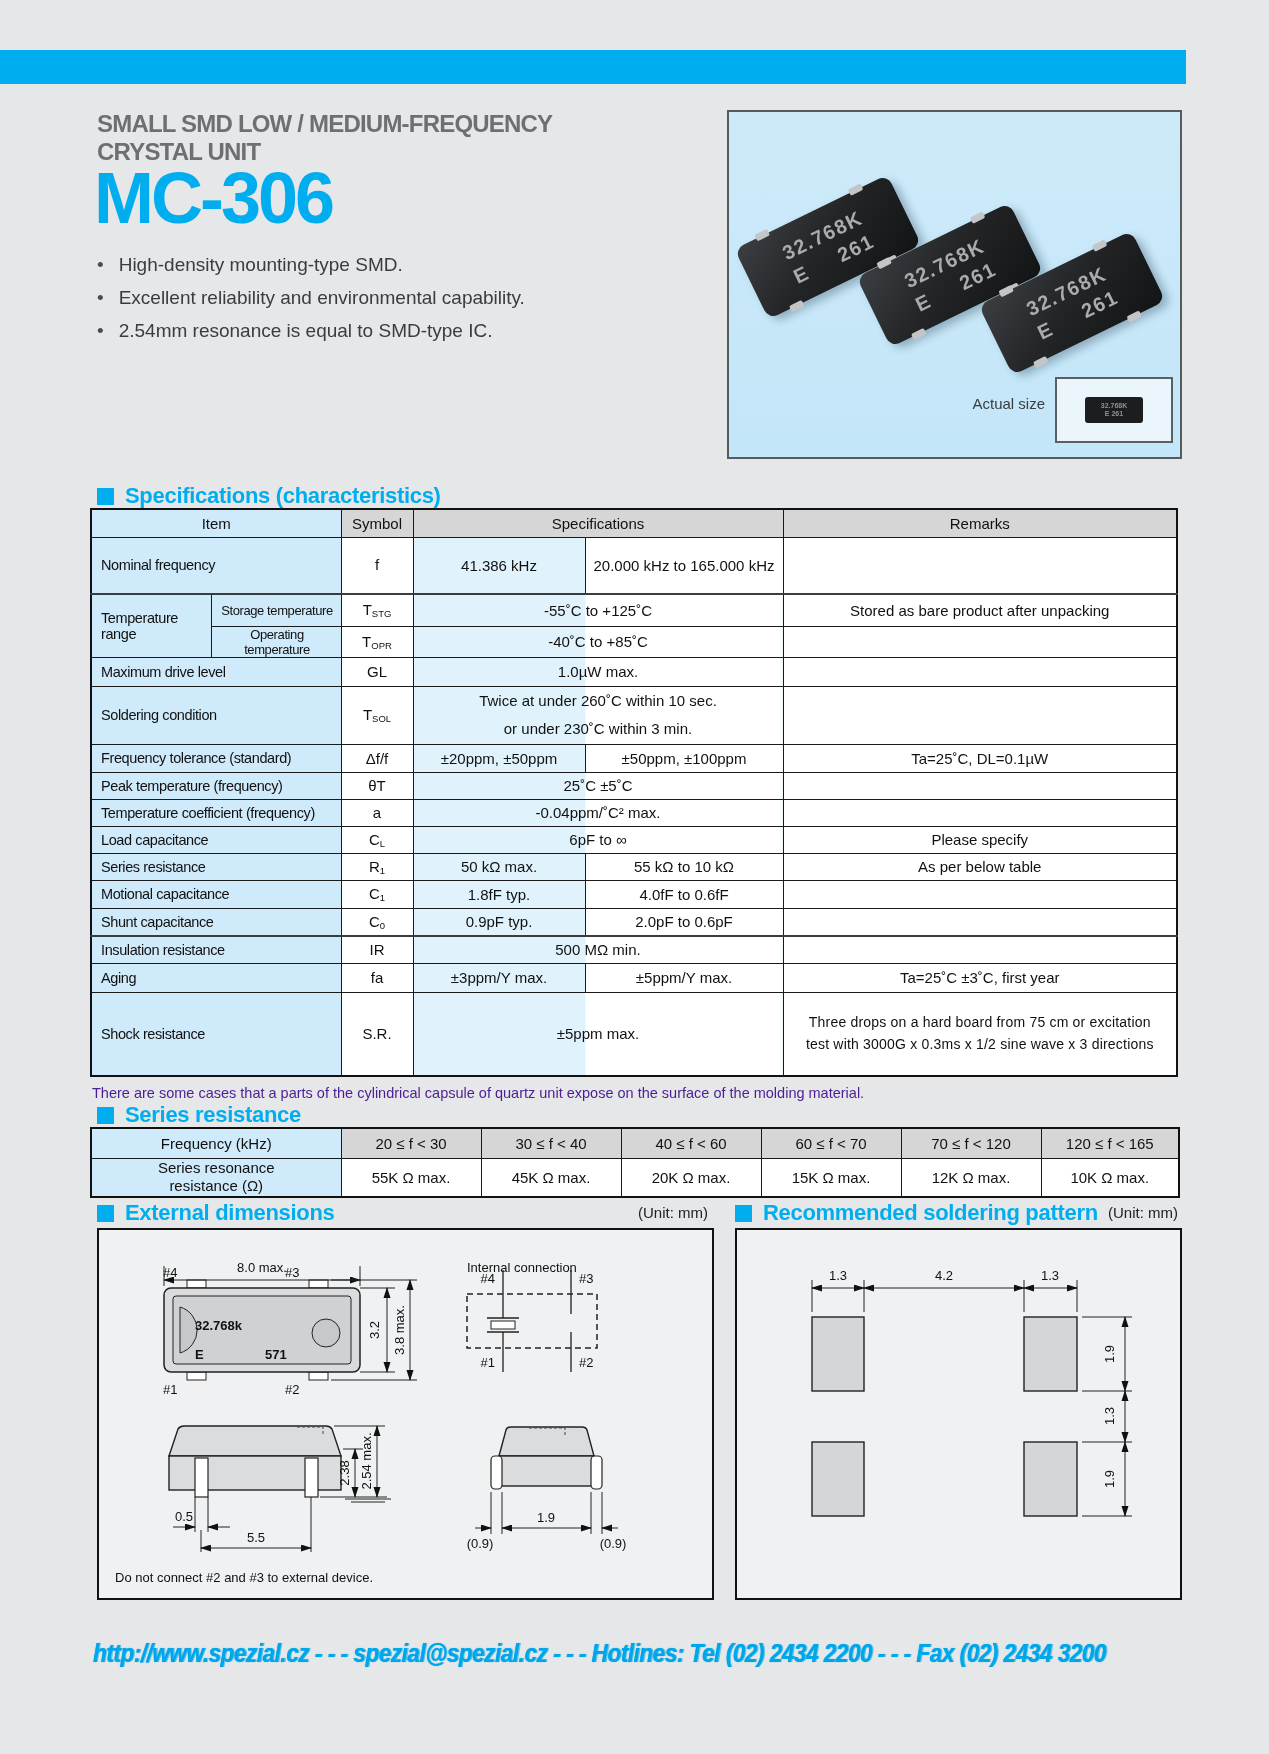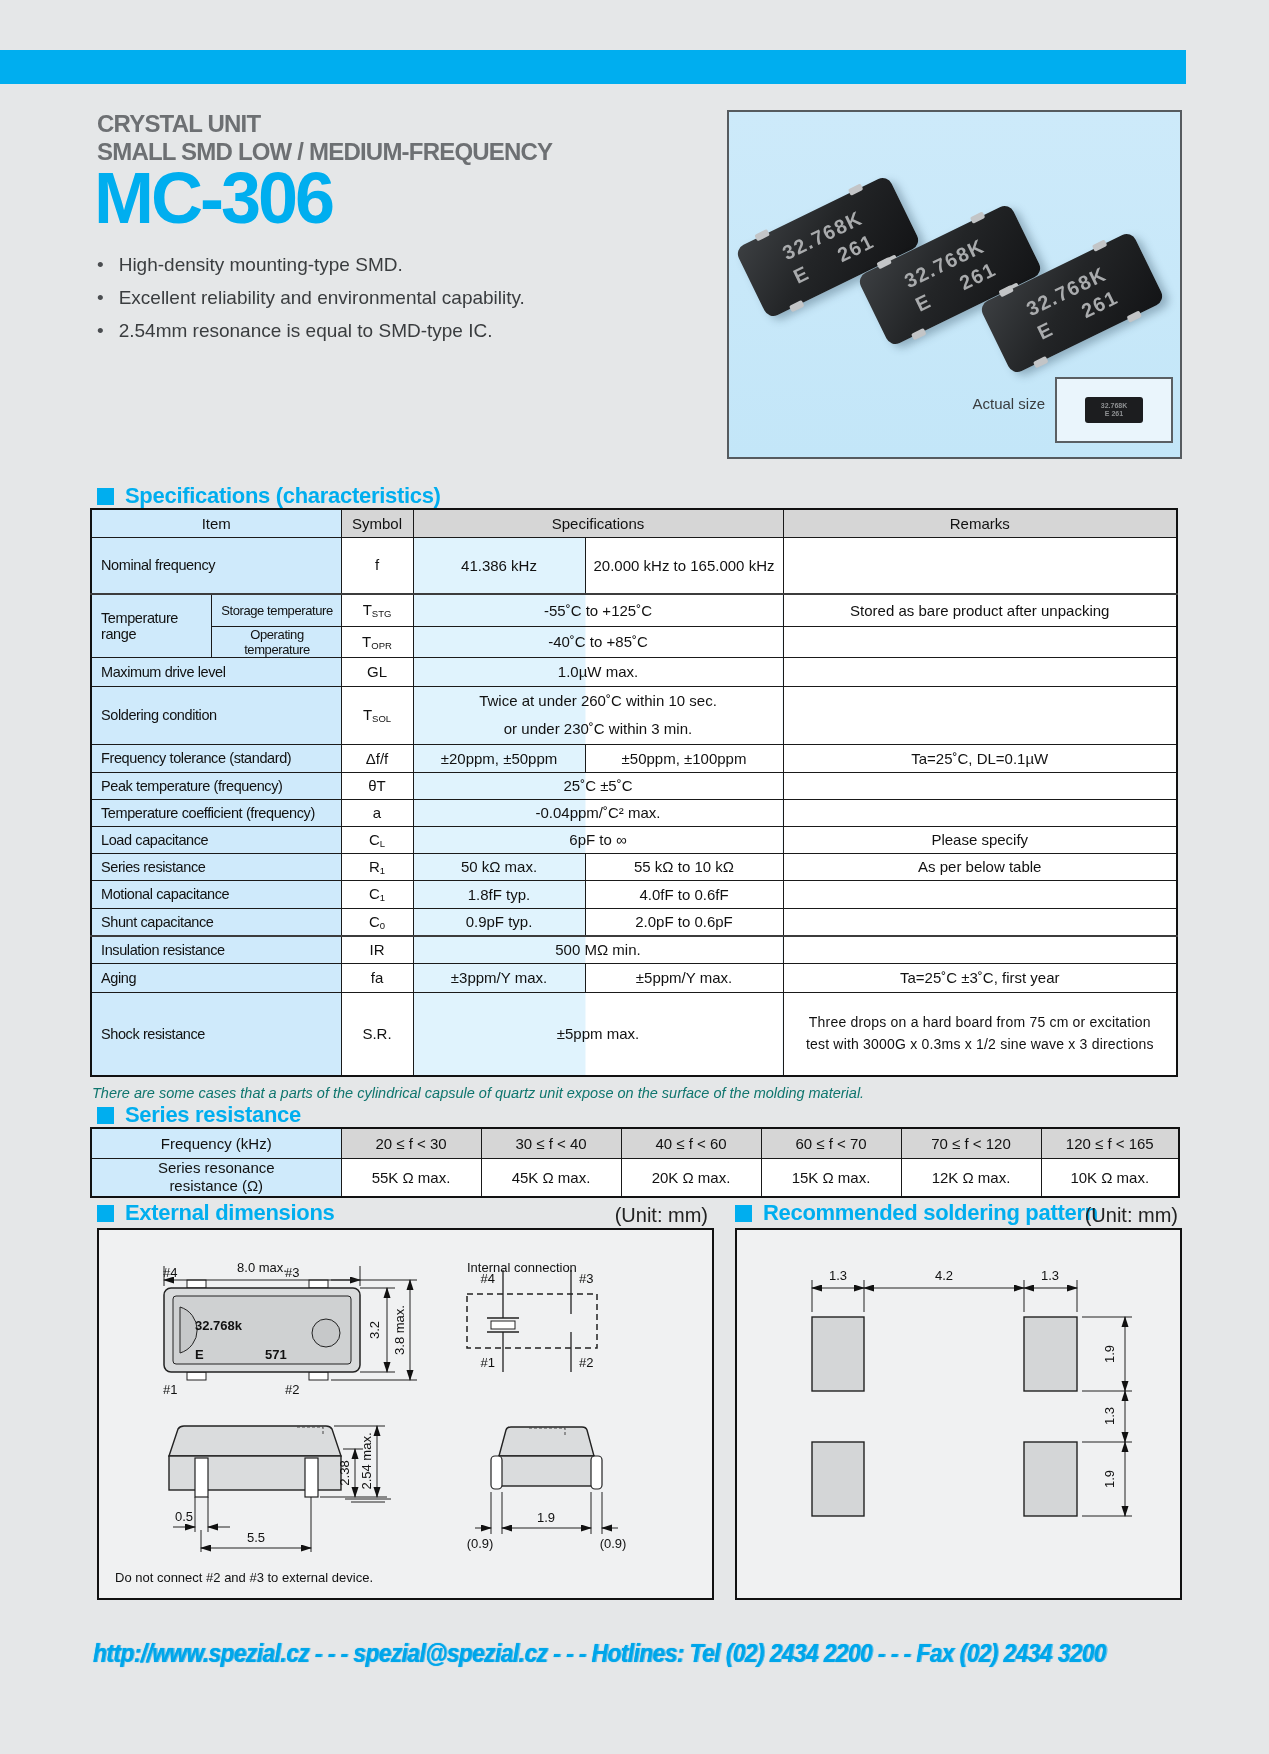--- a/index.html
+++ b/index.html
@@ -35,21 +35,21 @@
              background:#eaf5fc;border:2px solid #5a5f63;display:flex;
              align-items:center;justify-content:center;}
   .tinycrystal{width:58px;height:26px;background:#1c1d1f;border-radius:3px;
                display:flex;flex-direction:column;align-items:center;justify-content:center;
                color:#8f9193;font-size:7px;line-height:1.2;font-weight:bold;}
 
   
   .sect{display:flex;align-items:center;gap:11px;color:#00aeef;font-weight:bold;
         font-size:22px;letter-spacing:-0.3px;}
   .sq{width:17px;height:17px;background:#00aeef;flex:none;}
-  .unit{font-size:20px;color:#222;text-align:right;}
+  .unit{font-size:15px;color:#222;text-align:right;}
 
   
   table{border-collapse:collapse;table-layout:fixed;background:#fff;}
   .spec,.series{border:2.5px solid #111;}
   .spec td,.spec th,.series td,.series th{border:1px solid #1a1a1a;font-size:15px;
         font-weight:normal;padding:0 4px;text-align:center;vertical-align:middle;color:#111;}
   .h-blue{background:#cfeafb;}
   .h-gray{background:#d6d6d6;}
   .item{background:#cfeafb;text-align:left !important;padding-left:9px !important;
         font-size:14.5px !important;letter-spacing:-0.4px;}
@@ -75,22 +75,22 @@
           color:#00a6ea;white-space:nowrap;letter-spacing:-0.5px;
           transform:scaleX(0.9);transform-origin:left center;
           text-shadow:1.5px 0 0 rgba(0,166,234,.55),0 0 1px rgba(0,166,234,.9);}
 </style>
 </head>
 <body>
 
 <div class="abs topbar"></div>
 
 <div class="abs subtitle">
+  <div>SMALL SMD LOW / MEDIUM-FREQUENCY</div>
   <div>CRYSTAL UNIT</div>
-  <div>SMALL SMD LOW / MEDIUM-FREQUENCY</div>
 </div>
 <div class="abs mctitle">MC-306</div>
 <div class="abs bullets">
   <div>High-density mounting-type SMD.</div>
   <div>Excellent reliability and environmental capability.</div>
   <div>2.54mm resonance is equal to SMD-type IC.</div>
 </div>
 
 <div class="abs photo">
   <div class="crystal" style="left:14px;top:96px;">
@@ -261,21 +261,21 @@
     <td class="sym"><span>S.R.</span></td>
     <td colspan="2" class="merged">±5ppm max.</td>
     <td class="rem-left">
       <div>Three drops on a hard board from 75 cm or excitation</div>
       <div>test with 3000G x 0.3ms x 1/2 sine wave x 3 directions</div>
     </td>
   </tr>
 </tbody>
   </table>
 
-<div class="abs" style="left:92px;top:1085px;font-size:14.5px;color:#0f766e;font-style:italic;">There are some cases that a parts of the cylindrical capsule of quartz unit expose on the surface of the molding material.</div>
+<div class="abs" style="left:92px;top:1085px;font-size:14.5px;color:#4c1d95;">There are some cases that a parts of the cylindrical capsule of quartz unit expose on the surface of the molding material.</div>
 
 <div class="abs sect" style="left:97px;top:1102px;">
   <span class="sq"></span>
   <span>Series resistance</span>
 </div>
 
 <table class="series abs" style="left:90px;top:1127px;width:1088px;">
   <colgroup>
       <col style="width:250px">
       <col style="width:140px">

